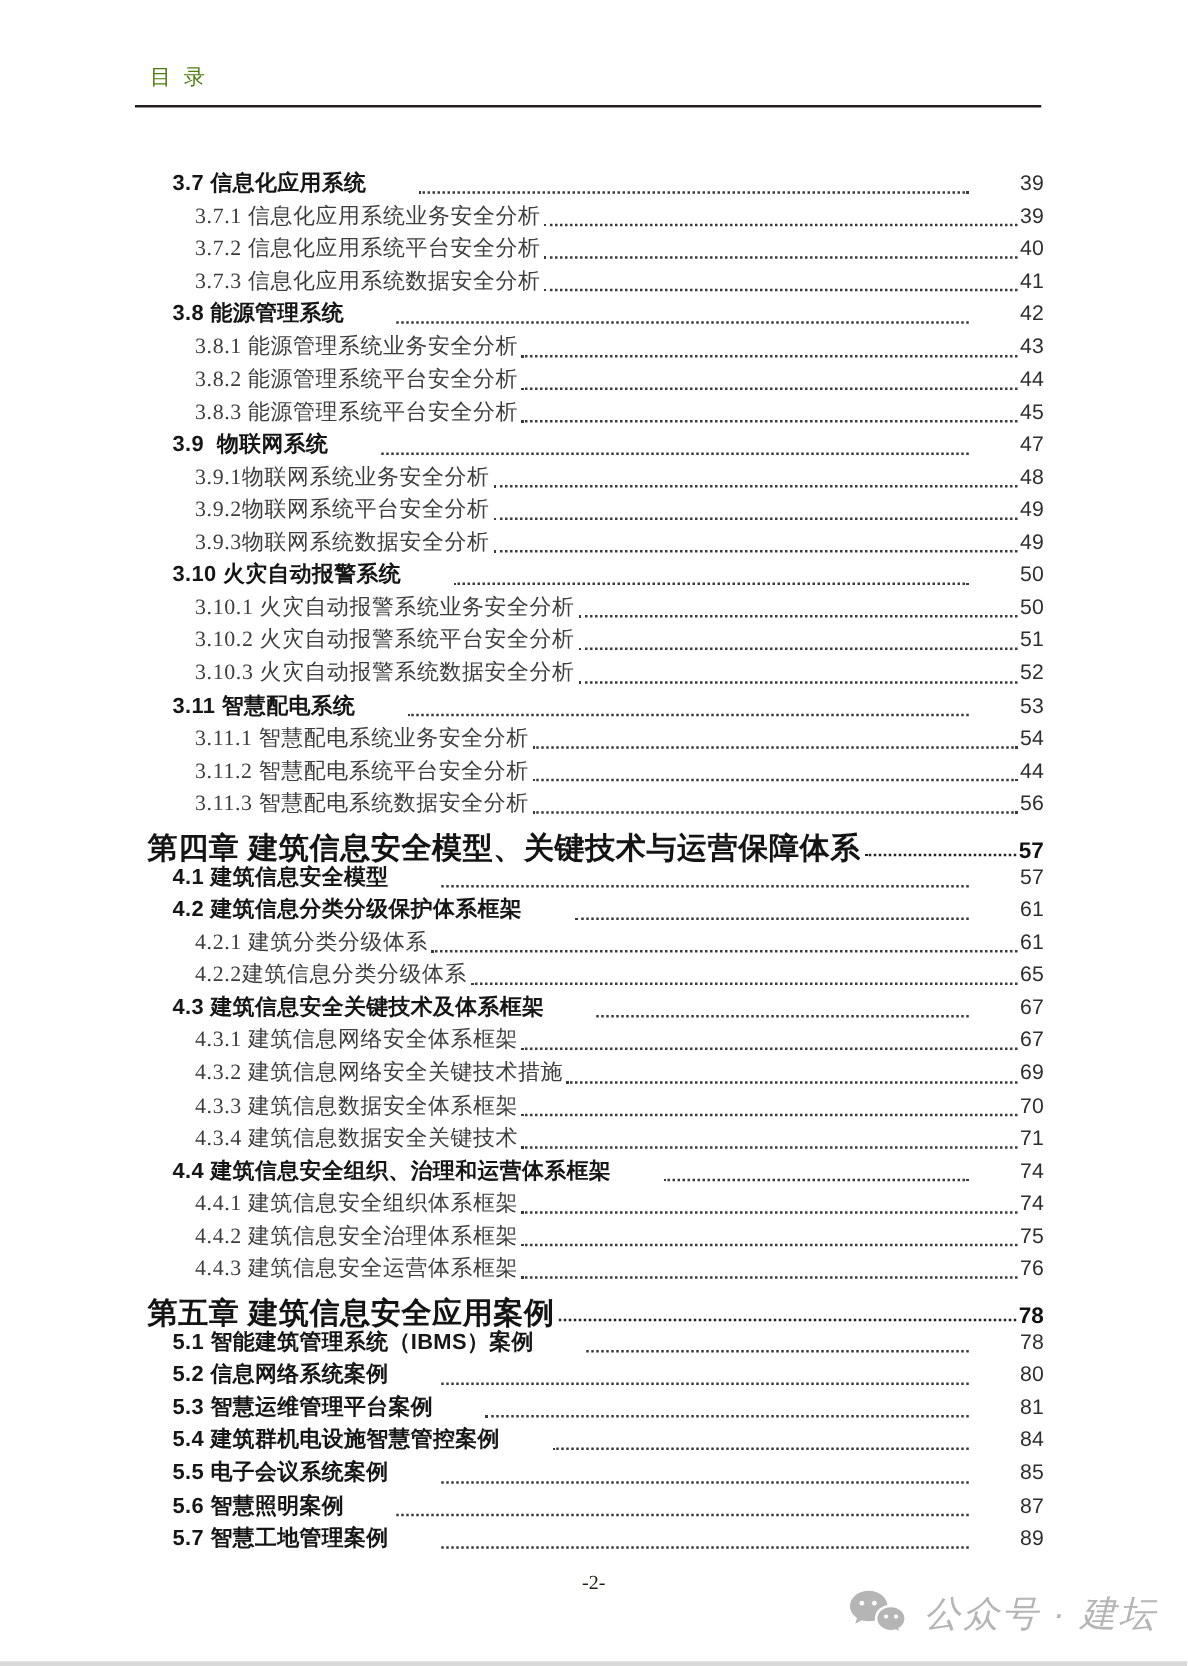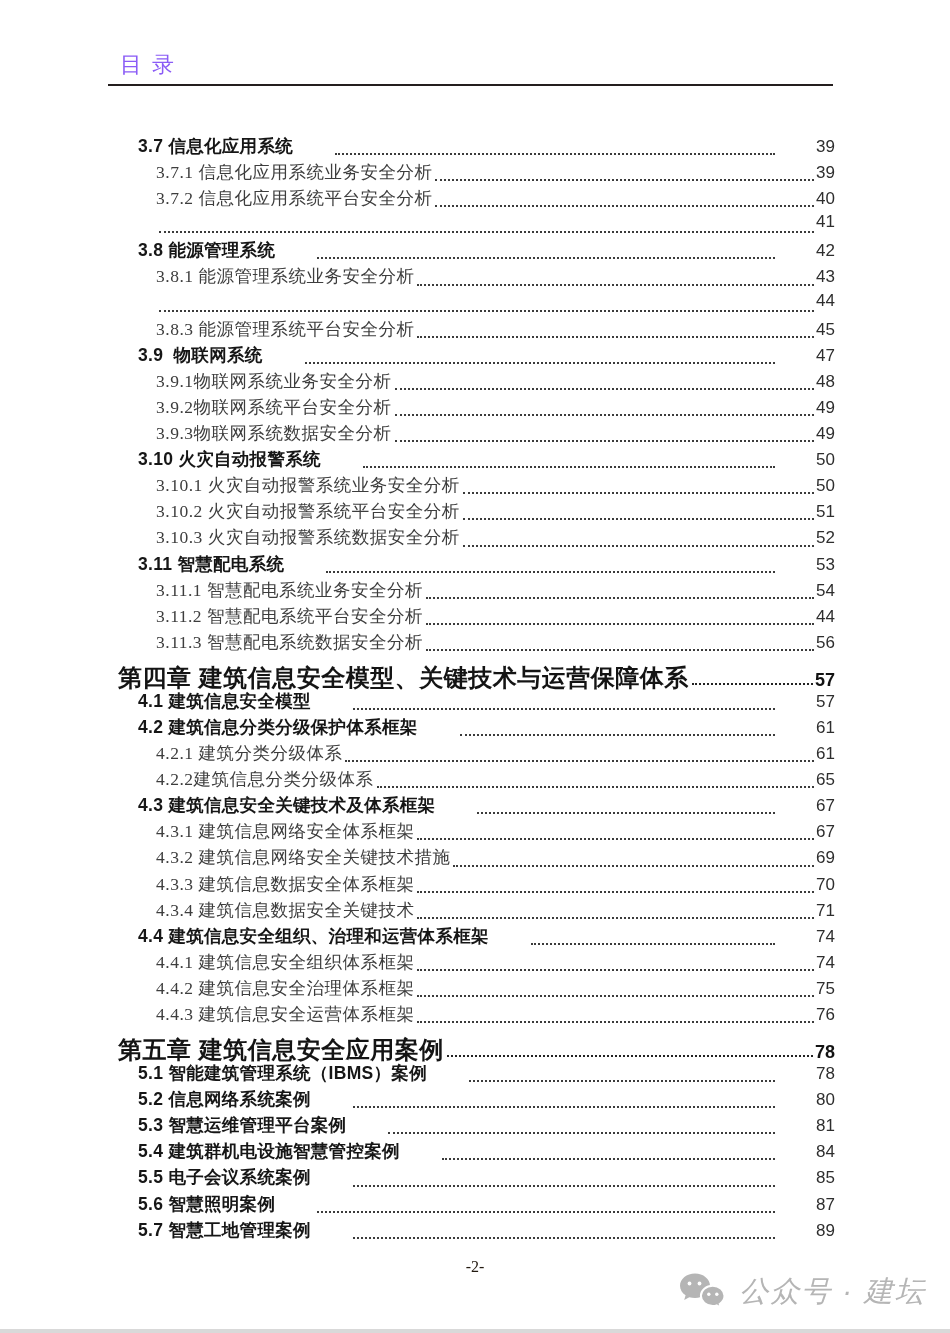--- a/index.html
+++ b/index.html
@@ -11,22 +11,22 @@
     background: #ffffff;
     overflow: hidden;
     font-family: "Liberation Serif", serif;
   }
   
   .header-title {
     position: absolute;
     top: 50px;
     left: 120px;
     font-family: Liberation Sans, sans-serif;
-    font-size: 22px;
-    color: #8b5cf6;
+    font-size: 17px;
+    color: #4d7c0f;
     letter-spacing: 10px;
   }
   .header-rule {
     position: absolute;
     top: 84px;
     left: 108px;
     width: 725px;
     border-top: 2px solid #241e1e;
   }
   
@@ -129,24 +129,24 @@
 
 <div class="page">
 
   <div class="header-title">目录</div>
   <div class="header-rule"></div>
 
   <div class="toc">
       <div class="toc-row level-2"><span class="toc-label">3.7 信息化应用系统</span><span class="toc-leader"></span><span class="toc-page">39</span></div>
       <div class="toc-row level-3"><span class="toc-label">3.7.1 信息化应用系统业务安全分析</span><span class="toc-leader"></span><span class="toc-page">39</span></div>
       <div class="toc-row level-3"><span class="toc-label">3.7.2 信息化应用系统平台安全分析</span><span class="toc-leader"></span><span class="toc-page">40</span></div>
-      <div class="toc-row level-3"><span class="toc-leader"></span><span class="toc-page">41</span></div>
+      <div class="toc-row level-3"><span class="toc-label">3.7.3 信息化应用系统数据安全分析</span><span class="toc-leader"></span><span class="toc-page">41</span></div>
       <div class="toc-row level-2"><span class="toc-label">3.8 能源管理系统</span><span class="toc-leader"></span><span class="toc-page">42</span></div>
       <div class="toc-row level-3"><span class="toc-label">3.8.1 能源管理系统业务安全分析</span><span class="toc-leader"></span><span class="toc-page">43</span></div>
-      <div class="toc-row level-3"><span class="toc-leader"></span><span class="toc-page">44</span></div>
+      <div class="toc-row level-3"><span class="toc-label">3.8.2 能源管理系统平台安全分析</span><span class="toc-leader"></span><span class="toc-page">44</span></div>
       <div class="toc-row level-3"><span class="toc-label">3.8.3 能源管理系统平台安全分析</span><span class="toc-leader"></span><span class="toc-page">45</span></div>
       <div class="toc-row level-2"><span class="toc-label">3.9  物联网系统</span><span class="toc-leader"></span><span class="toc-page">47</span></div>
       <div class="toc-row level-3"><span class="toc-label">3.9.1物联网系统业务安全分析</span><span class="toc-leader"></span><span class="toc-page">48</span></div>
       <div class="toc-row level-3"><span class="toc-label">3.9.2物联网系统平台安全分析</span><span class="toc-leader"></span><span class="toc-page">49</span></div>
       <div class="toc-row level-3"><span class="toc-label">3.9.3物联网系统数据安全分析</span><span class="toc-leader"></span><span class="toc-page">49</span></div>
       <div class="toc-row level-2"><span class="toc-label">3.10 火灾自动报警系统</span><span class="toc-leader"></span><span class="toc-page">50</span></div>
       <div class="toc-row level-3"><span class="toc-label">3.10.1 火灾自动报警系统业务安全分析</span><span class="toc-leader"></span><span class="toc-page">50</span></div>
       <div class="toc-row level-3"><span class="toc-label">3.10.2 火灾自动报警系统平台安全分析</span><span class="toc-leader"></span><span class="toc-page">51</span></div>
       <div class="toc-row level-3"><span class="toc-label">3.10.3 火灾自动报警系统数据安全分析</span><span class="toc-leader"></span><span class="toc-page">52</span></div>
       <div class="toc-row level-2"><span class="toc-label">3.11 智慧配电系统</span><span class="toc-leader"></span><span class="toc-page">53</span></div>

